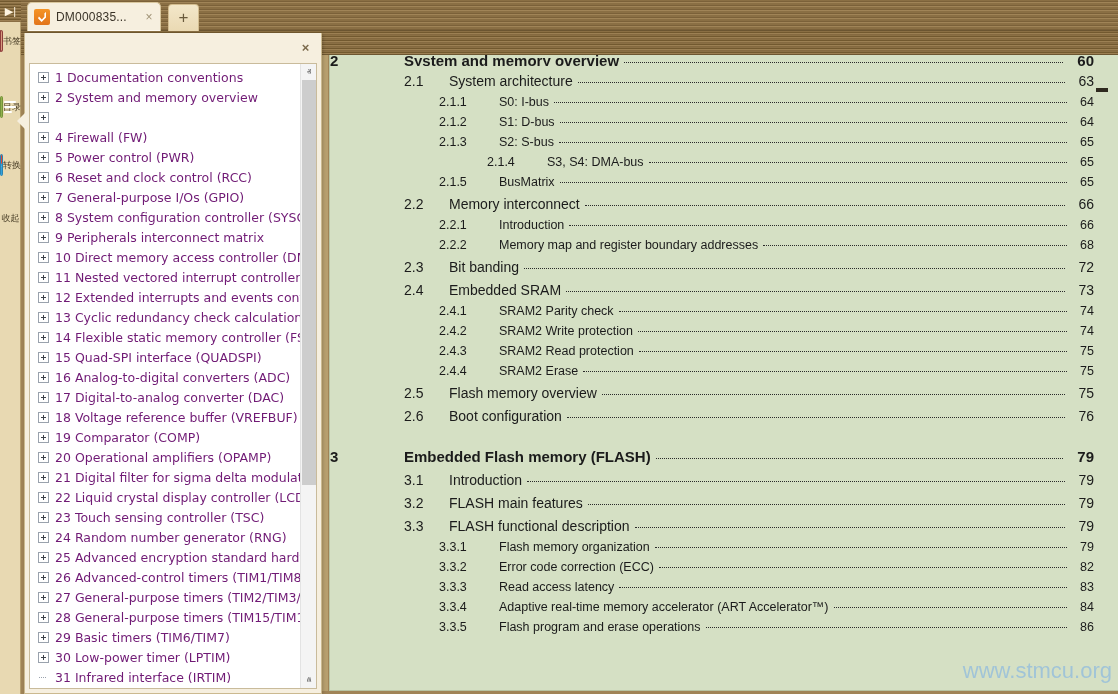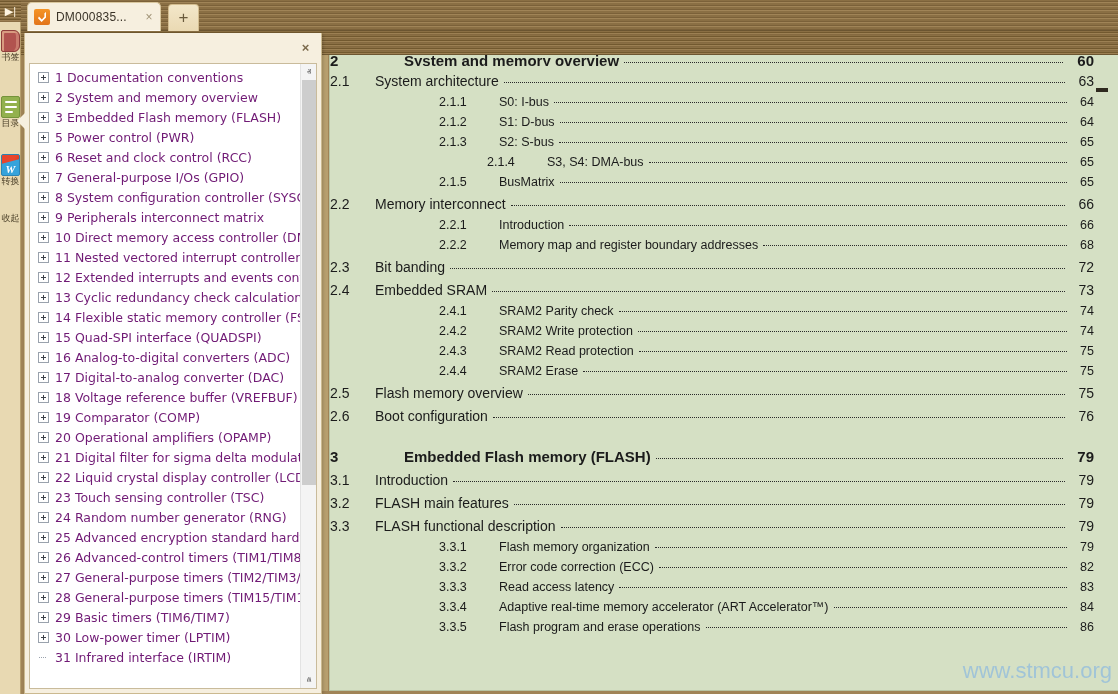--- a/index.html
+++ b/index.html
@@ -87,21 +87,21 @@
     background:
       repeating-linear-gradient(180deg,
         #8a6f44 0px, #8a6f44 1px,
         #72592f 1px, #72592f 2px,
         #9c8053 2px, #9c8053 3px);
     display: flex; align-items: center; justify-content: center;
   }
   .rail-top-glyph { color: #fdf4e0; font-size: 11px; line-height: 1; }
   .rail-item {
     position: absolute; left: 0; width: 21px;
-    display: flex; flex-direction: column; align-items: center;
+    display: flex; flex-direction: row; align-items: center;
     cursor: pointer;
   }
   .rail-ico { width: 19px; height: 22px; position: relative; }
   .rail-label {
     font-size: 9px; color: #4a3f28; line-height: 11px;
     font-family: "DejaVu Sans", sans-serif;
     white-space: nowrap;
   }
   
   .ico-bookmark {
@@ -246,21 +246,21 @@
     min-width: 12px;
   }
   .toc-pg { flex: 0 0 auto; text-align: right; }
 
   
   .lvl1 { font-weight: bold; font-size: 15px; }
   .lvl1 .toc-num { width: 74px; margin-left: 0px; }
   .lvl1 .toc-pg { width: 26px; }
 
   .lvl2 { font-size: 14px; }
-  .lvl2 .toc-num { width: 45px; }
+  .lvl2 .toc-num { width: 45px; margin-left: 74px; }
   .lvl2 .toc-pg { width: 24px; }
 
   .lvl3 { font-size: 12.5px; padding-left: 23px; }
   .lvl3 .toc-num { width: 60px; margin-left: 86px; }
   .lvl3 .toc-pg { width: 22px; }
 
   .clip-top { overflow: hidden; height: 11px; }
   .clip-top > .toc-line { position: relative; top: -9px; }
 
   
@@ -544,21 +544,24 @@
           <div class="tree-row">
             <span class="exp"></span>
             <span class="tree-label">1 Documentation conventions</span>
           </div>
           <div class="tree-row">
             <span class="exp"></span>
             <span class="tree-label">2 System and memory overview</span>
           </div>
           <div class="tree-row">
             <span class="exp"></span>
-            <span class="tree-label">3 Embedded Flash memory (FLASH)</span>
+          </div>
+          <div class="tree-row">
+            <span class="exp"></span>
+            <span class="tree-label">4 Firewall (FW)</span>
           </div>
           <div class="tree-row">
             <span class="exp"></span>
             <span class="tree-label">5 Power control (PWR)</span>
           </div>
           <div class="tree-row">
             <span class="exp"></span>
             <span class="tree-label">6 Reset and clock control (RCC)</span>
           </div>
           <div class="tree-row">

